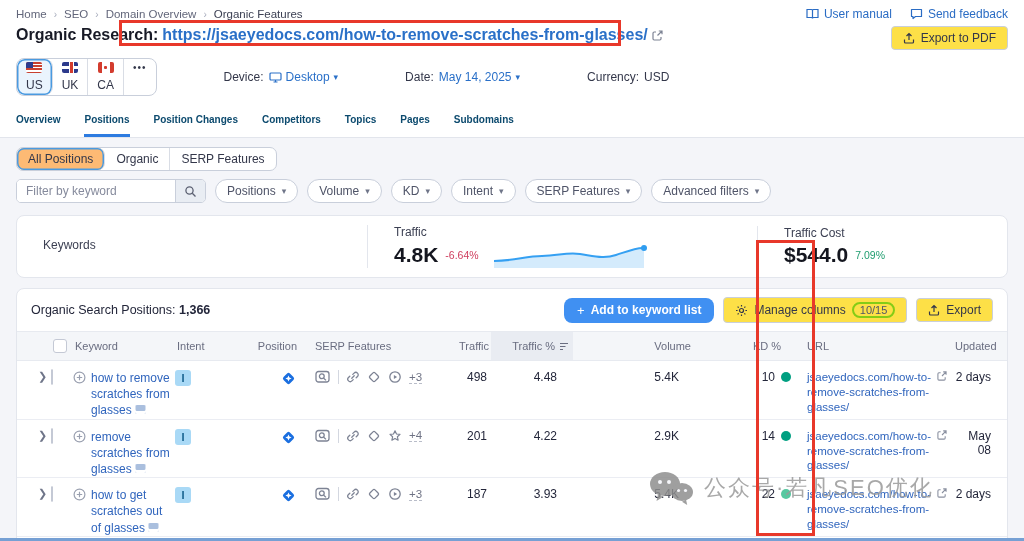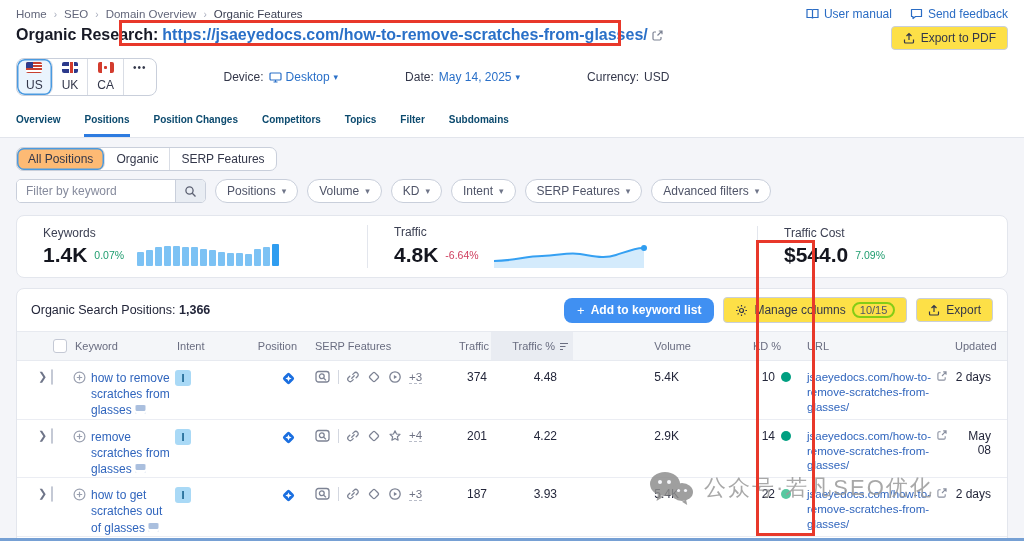--- a/index.html
+++ b/index.html
@@ -217,21 +217,21 @@
       <span class="sel-label">USD</span>
     </div>
   </div>
 
   <div class="tabs-row">
     <span class="tab">Overview</span>
     <span class="tab active">Positions</span>
     <span class="tab">Position Changes</span>
     <span class="tab">Competitors</span>
     <span class="tab">Topics</span>
-    <span class="tab">Filter</span>
+    <span class="tab">Pages</span>
     <span class="tab">Subdomains</span>
   </div>
 </div>
 
 <div class="content">
   <div class="seg">
     <span class="seg-item selected">All Positions</span>
     <span class="seg-item">Organic</span>
     <span class="seg-item">SERP Features</span>
   </div>
@@ -270,42 +270,20 @@
       </span>
     <span class="drop">
         <span>Advanced filters</span>
         <span class="caret">▾</span>
       </span>
   </div>
 
   <div class="metrics-card">
     <div class="metric" style="min-width:350px">
       <div class="metric-label">Keywords</div>
-      <div class="metric-line">
-        <span class="metric-value">1.4K</span>
-        <span class="chg-up">0.07%</span>
-        <span class="bars" id="kw-bars">
-            <div style="height: 14.5px;"></div>
-            <div style="height: 15.95px;"></div>
-            <div style="height: 18.85px;"></div>
-            <div style="height: 20.3px;"></div>
-            <div style="height: 20.3px;"></div>
-            <div style="height: 18.85px;"></div>
-            <div style="height: 18.85px;"></div>
-            <div style="height: 17.4px;"></div>
-            <div style="height: 15.95px;"></div>
-            <div style="height: 14.5px;"></div>
-            <div style="height: 13.05px;"></div>
-            <div style="height: 13.05px;"></div>
-            <div style="height: 11.6px;"></div>
-            <div style="height: 17.4px;"></div>
-            <div style="height: 18.85px;"></div>
-            <div style="height: 21.75px; background: rgb(47, 157, 240);"></div>
-          </span>
-      </div>
     </div>
     <div class="metric" style="min-width:390px">
       <div class="metric-label">Traffic</div>
       <div class="metric-line">
         <span class="metric-value">4.8K</span>
         <span class="chg-down">-6.64%</span>
         <span style="margin-left:6px">
           <svg width="160" height="26" viewBox="0 0 160 26">
             <path d="M2 19 C 22 19, 34 14, 50 14 C 66 14, 74 10, 88 12 C 102 14, 112 17, 124 13 C 136 9, 146 5, 152 6 L152 26 L2 26 Z" fill="#d4ebfc"></path>
             <path d="M2 19 C 22 19, 34 14, 50 14 C 66 14, 74 10, 88 12 C 102 14, 112 17, 124 13 C 136 9, 146 5, 152 6" fill="none" stroke="#35a0f2" stroke-width="2"></path>
@@ -410,21 +388,21 @@
             </svg>
             <svg width="14" height="14" viewBox="0 0 14 14">
               <rect x="3.4" y="3.4" width="7.2" height="7.2" rx="1.4" transform="rotate(45 7 7)" fill="none" stroke="#7d8394" stroke-width="1.3"></rect>
             </svg>
             <svg width="14" height="14" viewBox="0 0 14 14">
               <circle cx="7" cy="7" r="5.2" fill="none" stroke="#7d8394" stroke-width="1.3"></circle>
               <path d="M5.9 4.9L9.1 7 5.9 9.1z" fill="#7d8394"></path>
             </svg>
       <span class="serp-more">+3</span>
     </div>
-    <div class="cell-r">374</div>
+    <div class="cell-r">498</div>
     <div class="cell-r" style="padding-right:16px">4.48</div>
     <div class="cell-r" style="padding-right:14px">5.4K</div>
     <div class="kd-cell">10<span class="kd-dot" style="background:#009f81"></span></div>
     <div class="url-cell"><span class="url-link">jsaeyedocs.com/how-to-remove-scratches-from-glasses/</span><span class="url-ext">
               <svg width="10" height="10" viewBox="0 0 11 11">
                 <path d="M4 2H2.2A1.2 1.2 0 0 0 1 3.2v5.6A1.2 1.2 0 0 0 2.2 10h5.6A1.2 1.2 0 0 0 9 8.8V7" fill="none" stroke="#8a90a0" stroke-width="1.2"></path>
                 <path d="M5.5 5.5L10 1M6.8 1H10v3.2" fill="none" stroke="#8a90a0" stroke-width="1.2"></path>
               </svg>
             </span></div>
     <div class="upd-cell">2 days</div>

